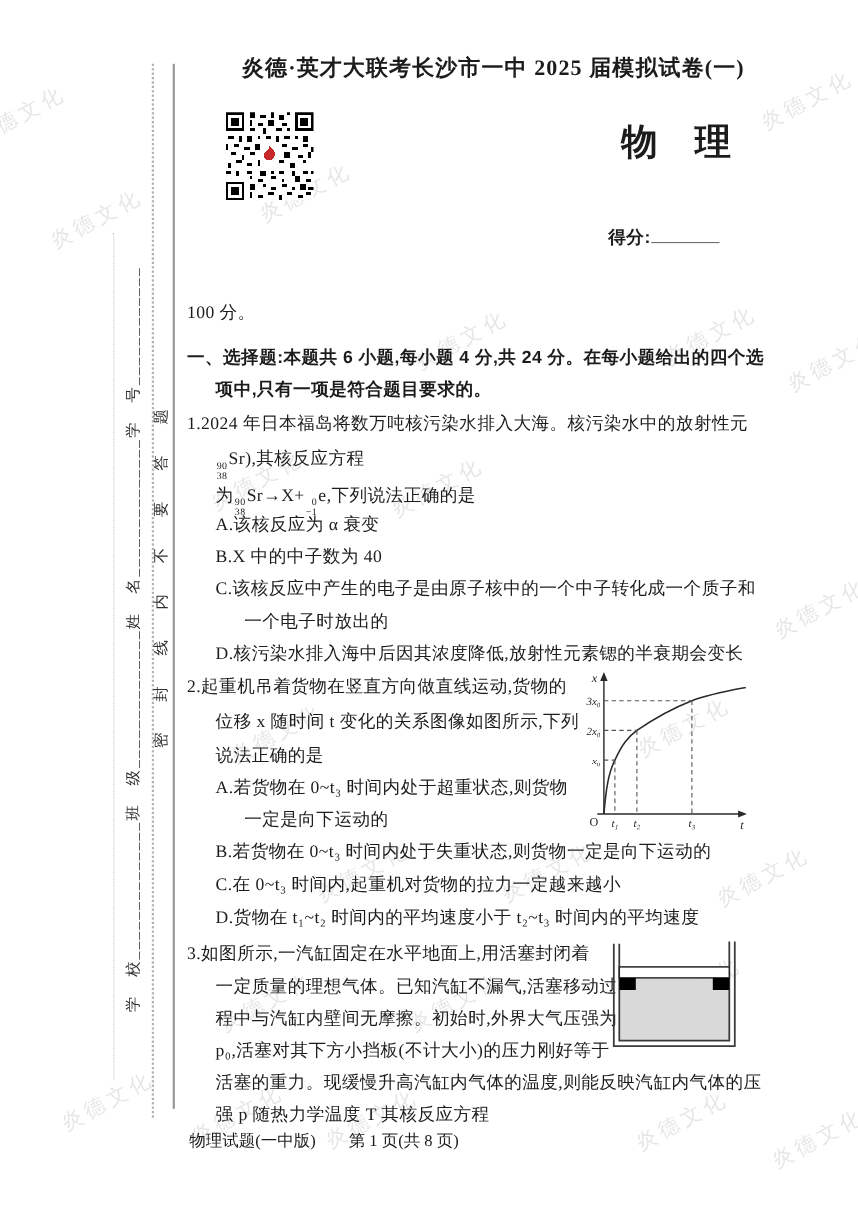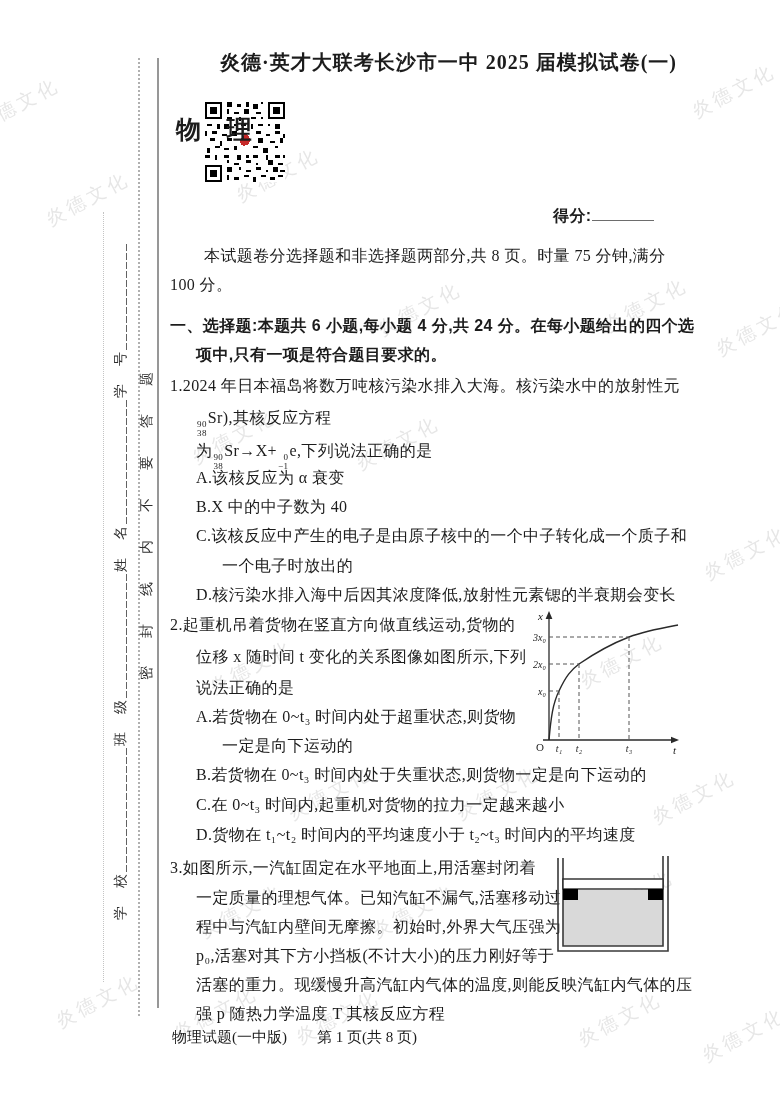--- a/index.html
+++ b/index.html
@@ -152,27 +152,26 @@
         <rect x="16" y="30" width="2" height="1"></rect>
         <rect x="20" y="31" width="1" height="2"></rect>
         <rect x="23" y="30" width="2" height="1"></rect>
         <rect x="27" y="31" width="2" height="1"></rect>
         <rect x="30" y="30" width="2" height="1"></rect>
     </g>
     <circle cx="16.5" cy="15.5" r="3" fill="#fff"></circle>
     <path d="M16.5 12.8 C18.4 14 18.9 15.4 18.3 16.8 C17.8 18 16 18.4 15 17.6 C14 16.8 14.2 15.2 15.2 14.6 C15.9 14.2 16.4 13.6 16.5 12.8 Z" fill="#c62a2a"></path>
   </svg>
 
-  <div class="ln bold" style="left:176px;top:120px;width:505px;text-align:left;font-size:25px">物　理</div>
+  <div class="ln bold" style="left:160px;top:120px;width:505px;text-align:right;font-size:33px">物　理</div>
 
   <div class="ln" style="left:553px;top:205px">
     <span class="hd" style="font-size:16px">得分:</span><span class="blank"></span>
   </div>
 
-  <div class="ln" style="left:204px;top:246px">本试题卷分选择题和非选择题两部分,共 8 页。时量 75 分钟,满分</div>
   <div class="ln" style="left:170px;top:275px">100 分。</div>
 
   <div class="ln hd" style="left:170px;top:316px">一、选择题:本题共 6 小题,每小题 4 分,共 24 分。在每小题给出的四个选</div>
   <div class="ln hd" style="left:196px;top:345px">项中,只有一项是符合题目要求的。</div>
 
   <div>
     <div class="ln" style="left:170px;top:376px">1.2024 年日本福岛将数万吨核污染水排入大海。核污染水中的放射性元</div>
     <div class="ln" style="left:196px;top:408px">
       <span class="iso">
           <span>90</span>

